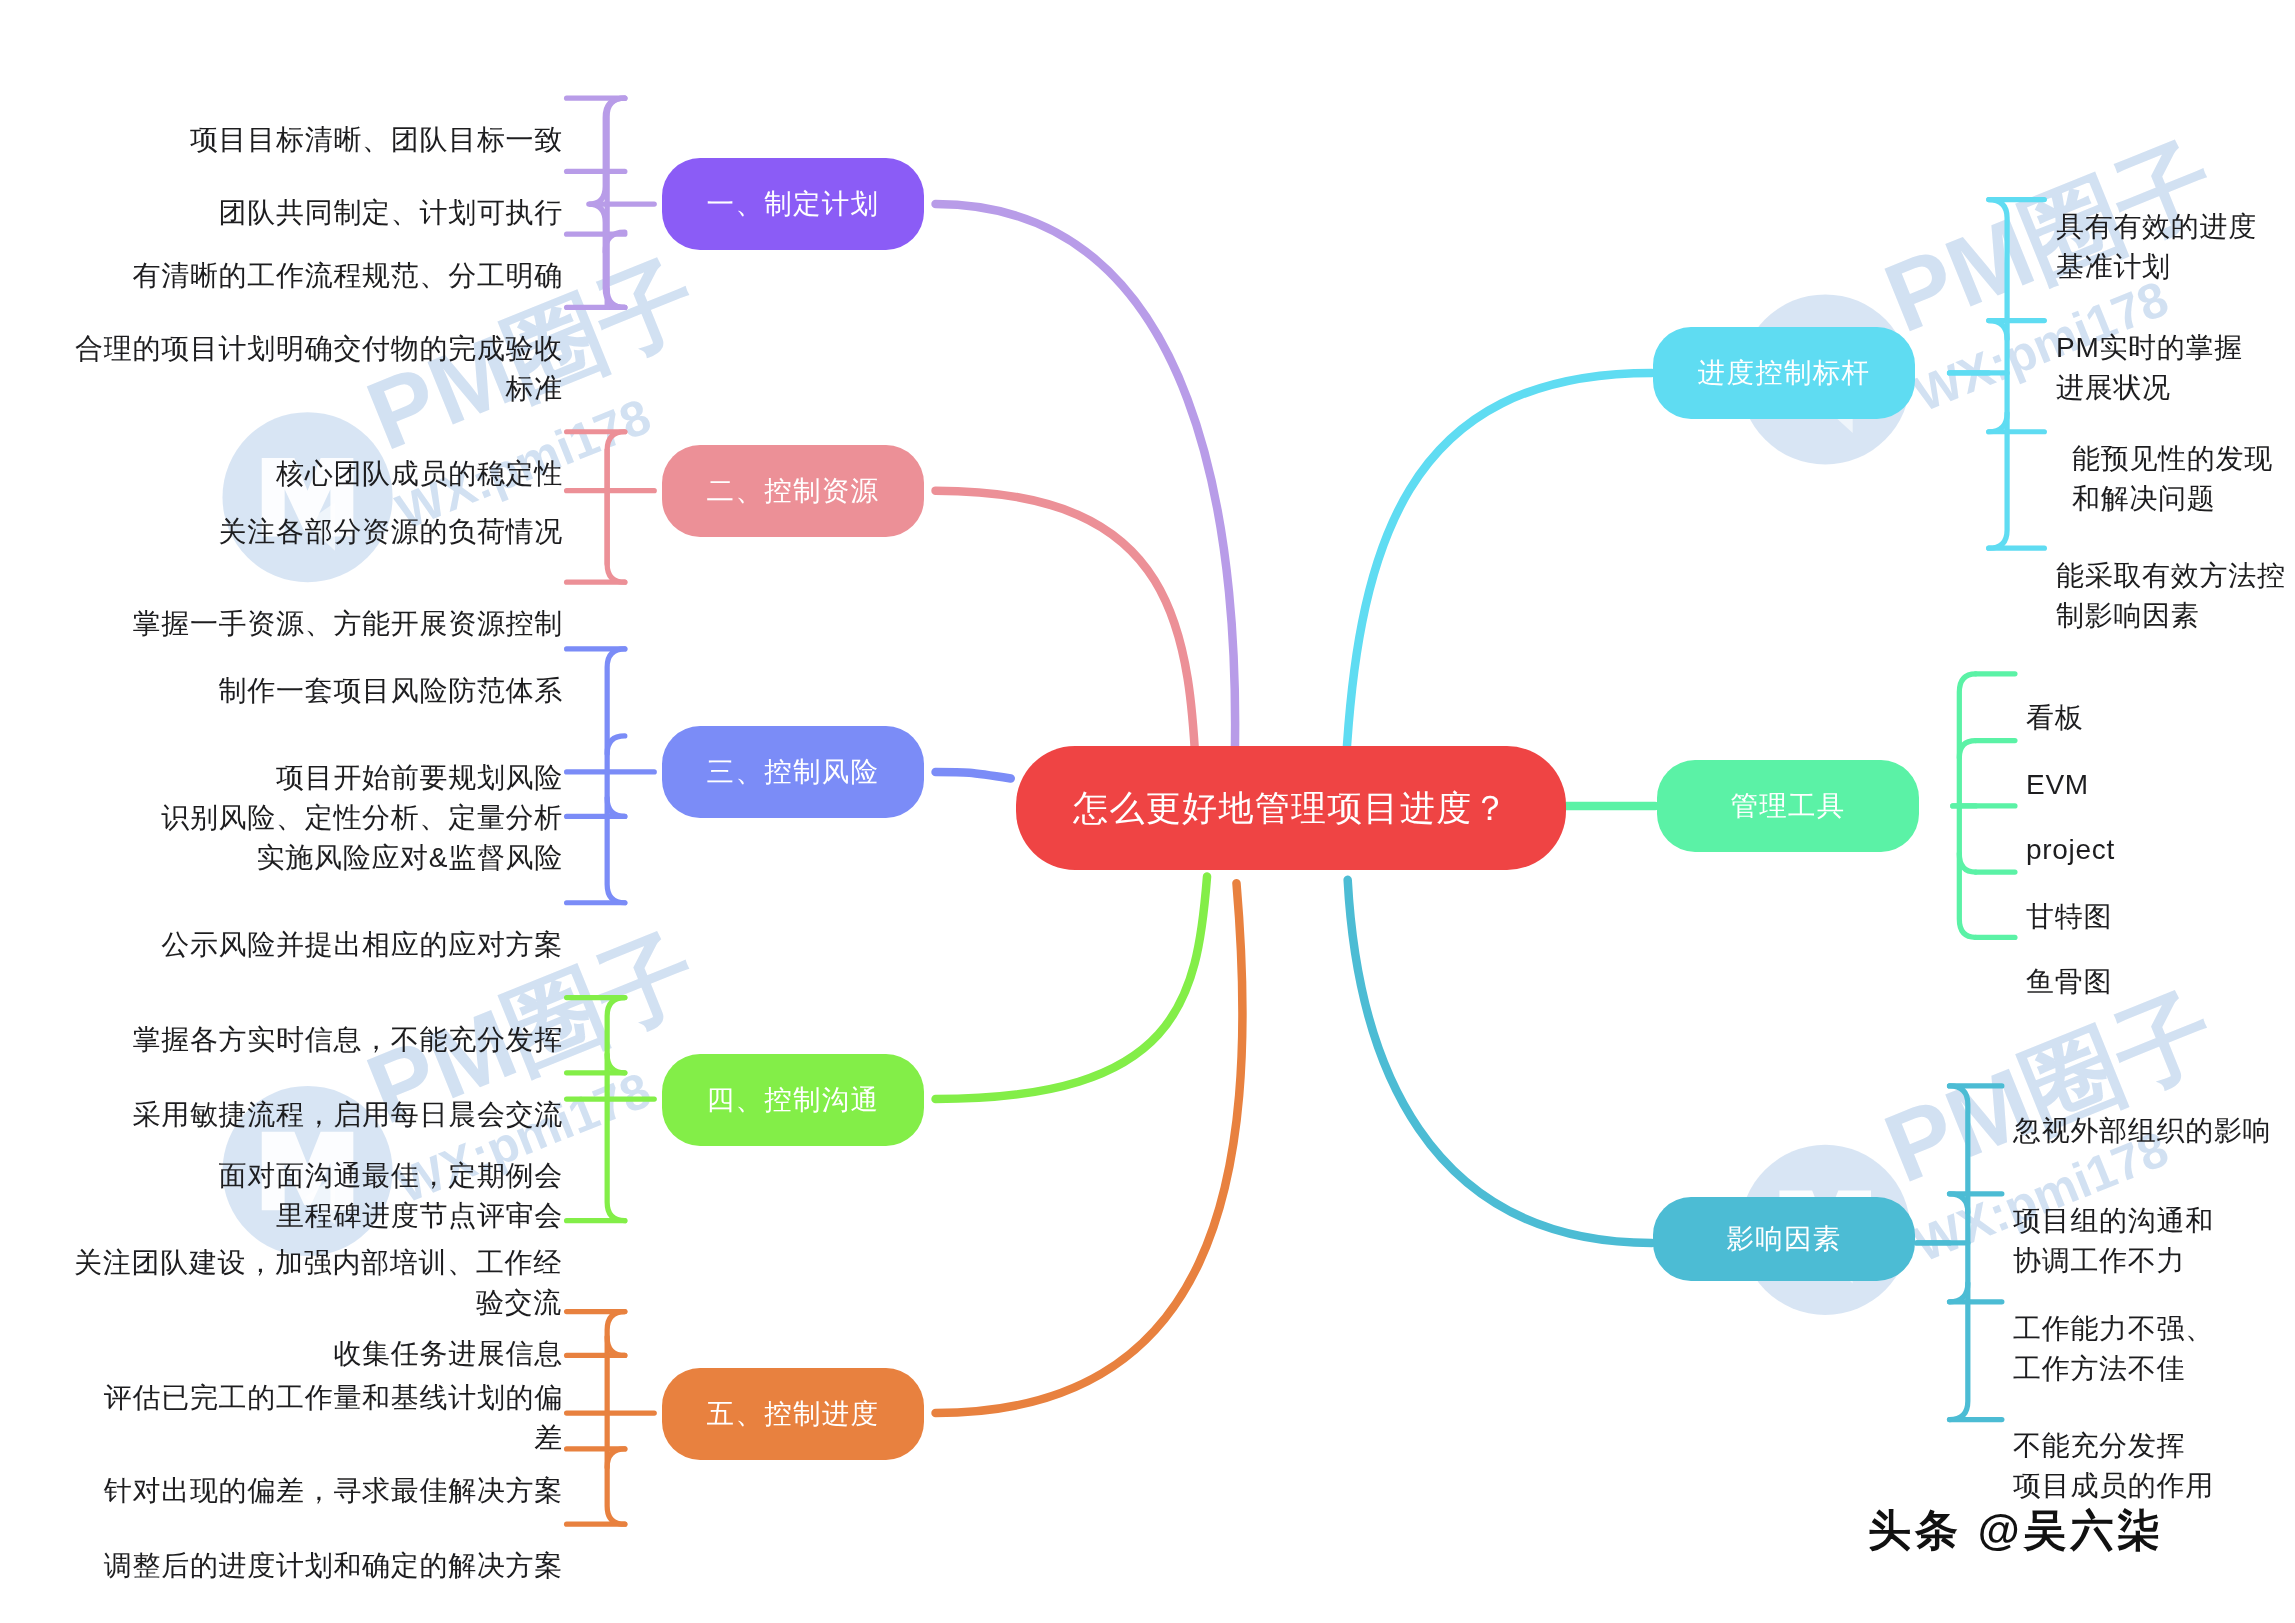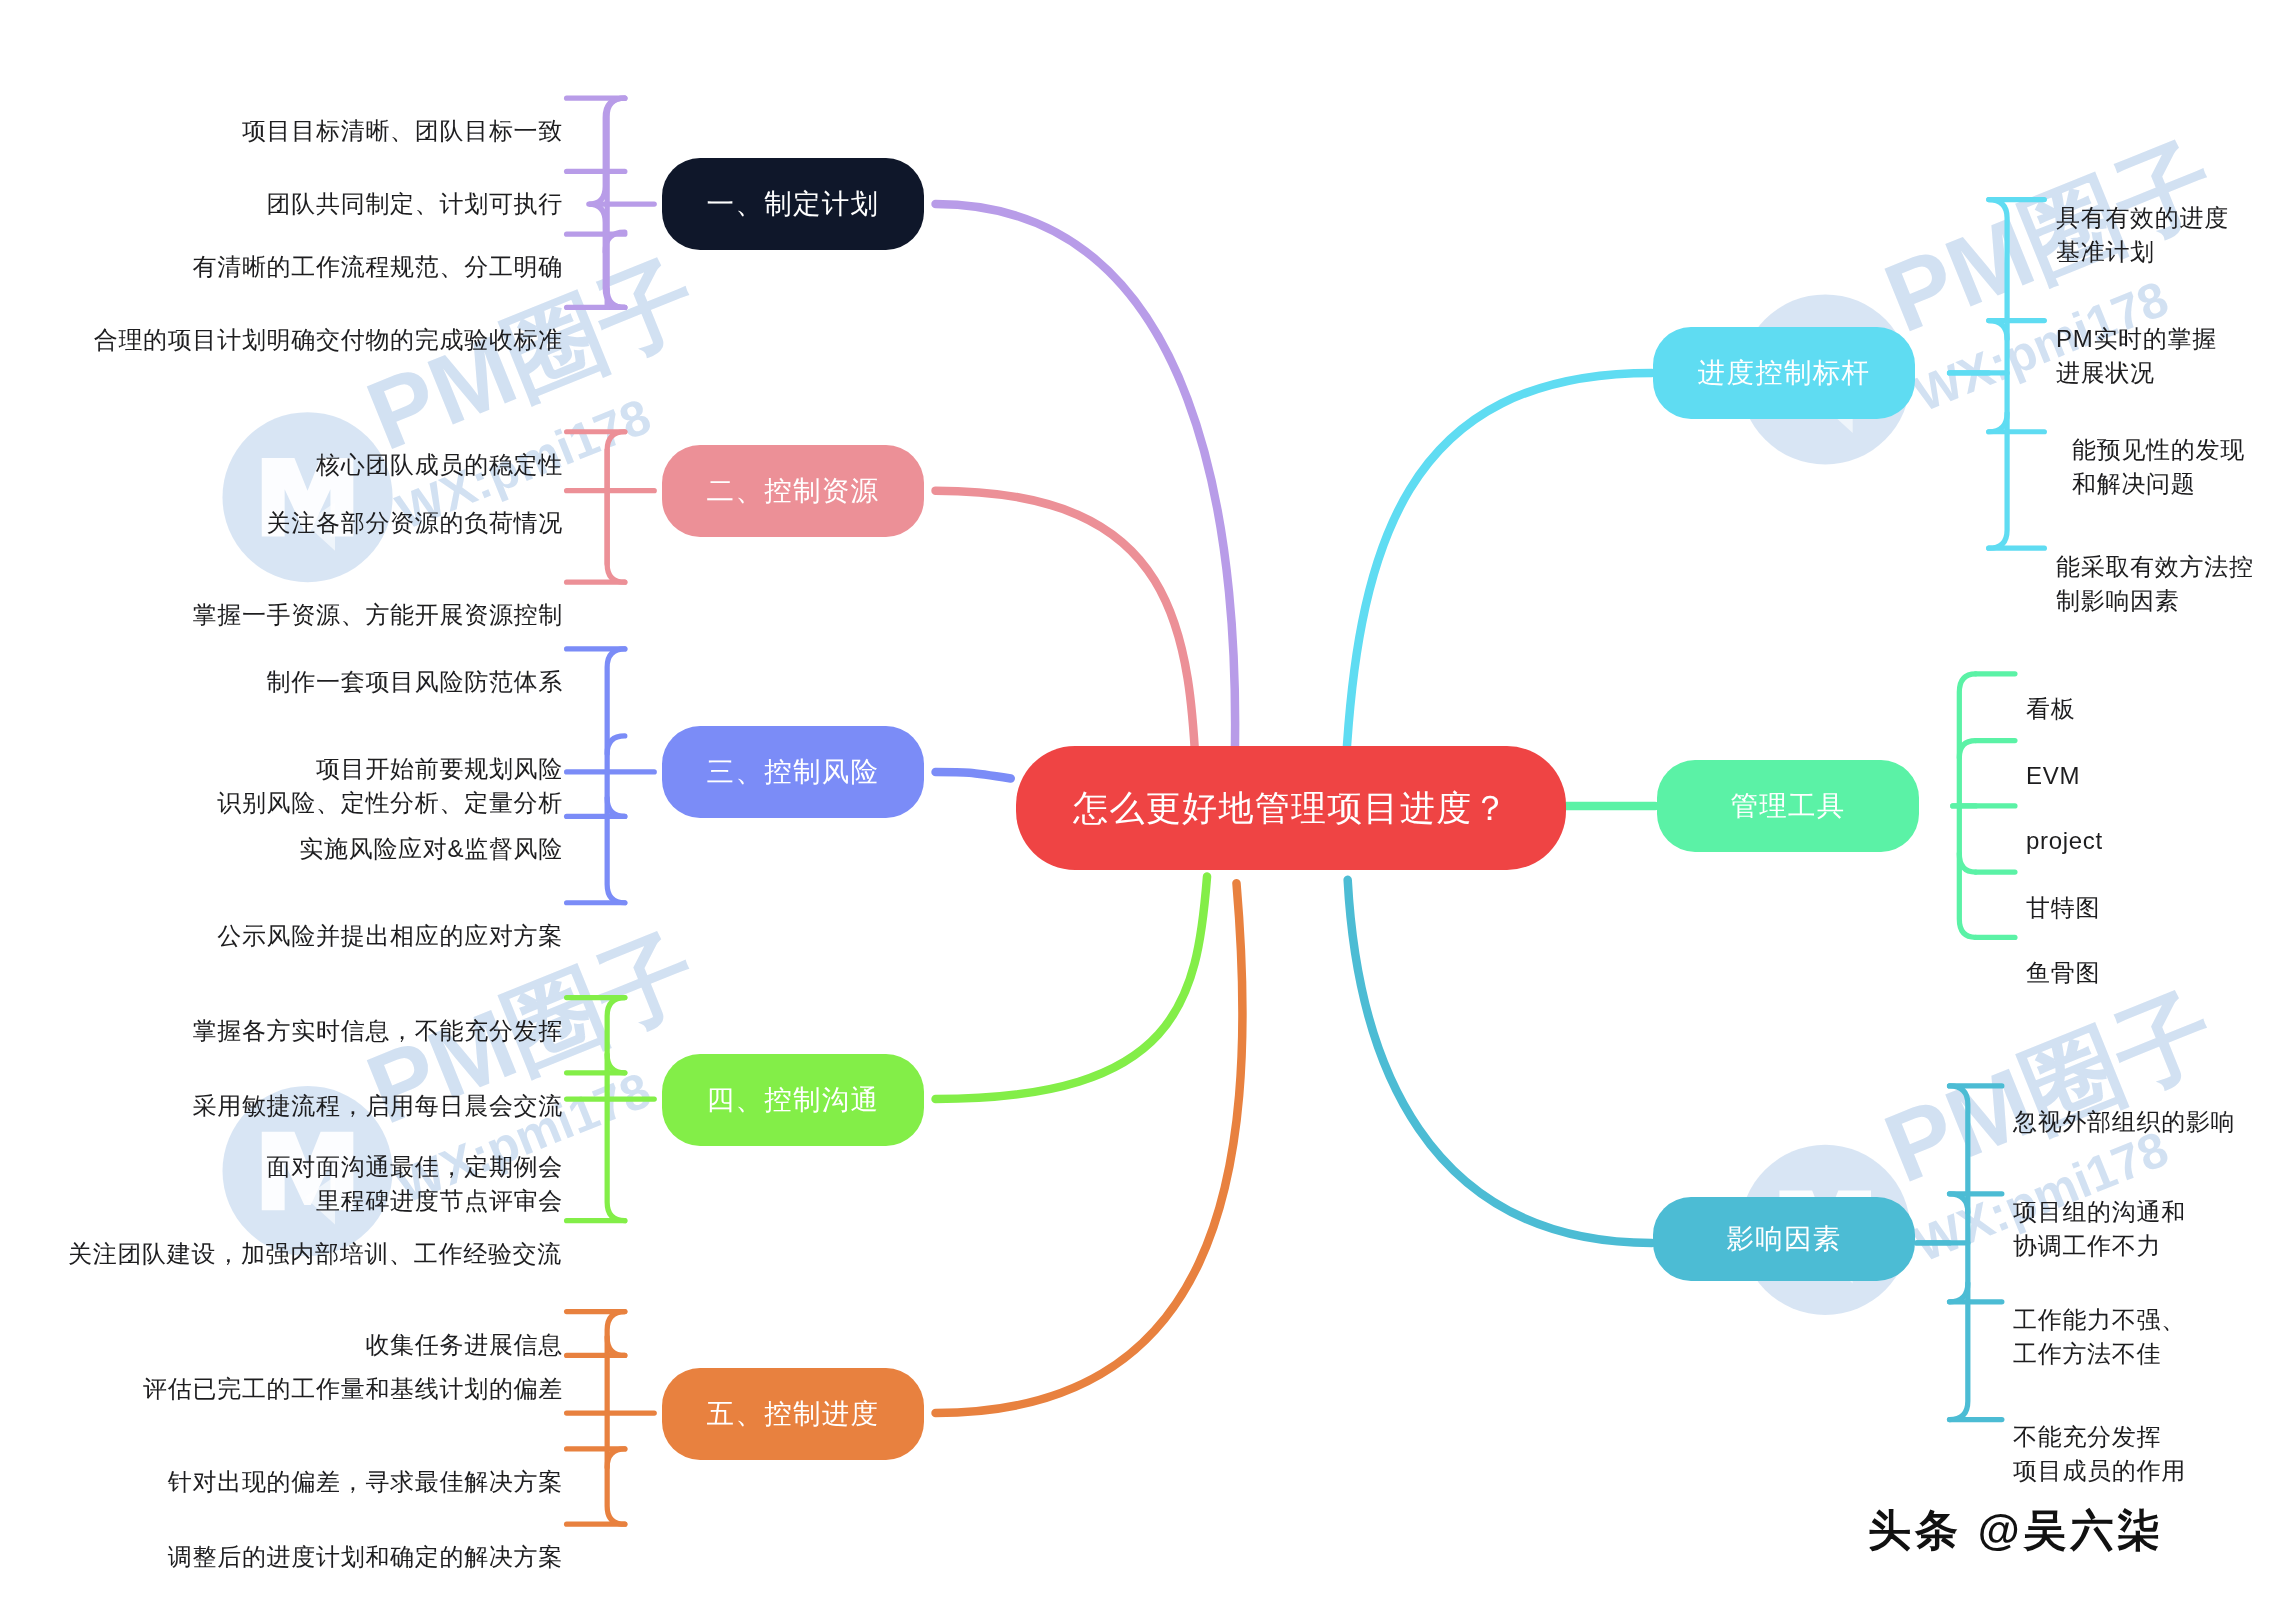--- a/index.html
+++ b/index.html
@@ -16,21 +16,21 @@
     position:absolute;z-index:3;display:flex;align-items:center;justify-content:center;
     color:#ffffff;text-align:center;letter-spacing:1.3px;box-sizing:border-box;
   }
   .node.central{
     border-radius:59px;font-size:35px;
   }
   .node.branch{
     border-radius:38px;font-size:27.5px;
   }
   .leaf{
-    position:absolute;z-index:3;color:#1d1d1f;font-size:24px;line-height:1.42;
+    position:absolute;z-index:3;color:#1d1d1f;font-size:28px;line-height:1.42;
     white-space:pre-line;letter-spacing:0.7px;
   }
   .leaf.right{text-align:left;}
   .leaf.left{text-align:right;}
 
   .signature{
     position:absolute;z-index:4;font-size:43px;color:#111;letter-spacing:3.9px;
     font-weight:bold;white-space:nowrap;
   }
   .wm-text{font-family:"Liberation Sans",sans-serif;font-weight:bold;}
@@ -184,21 +184,21 @@
       <path d="M2980,1825 Q3008,1825 3008,1853"></path>
       <path d="M2980,1990 Q3008,1990 3008,1962"></path>
       <path d="M2930,1900 L3008,1900"></path>
     </g>
   </svg>
 
   <div class="node central" style="left:1016px;top:746px;width:550px;height:124px;background:#ef4444;">
     <span>怎么更好地管理项目进度？</span>
   </div>
 
-  <div class="node branch" style="left:662px;top:158px;width:262px;height:92px;background:#0f172a;">
+  <div class="node branch" style="left:662px;top:158px;width:262px;height:92px;background:#8b5cf6;">
     <span>一、制定计划</span>
   </div>
 
   <div class="node branch" style="left:662px;top:445px;width:262px;height:92px;background:#EC9097;align-items:center;">
     <span>二、控制资源</span>
   </div>
 
   <div class="node branch" style="left:662px;top:726px;width:262px;height:92px;background:#7B8CF7;">
     <span>三、控制风险</span>
   </div>

